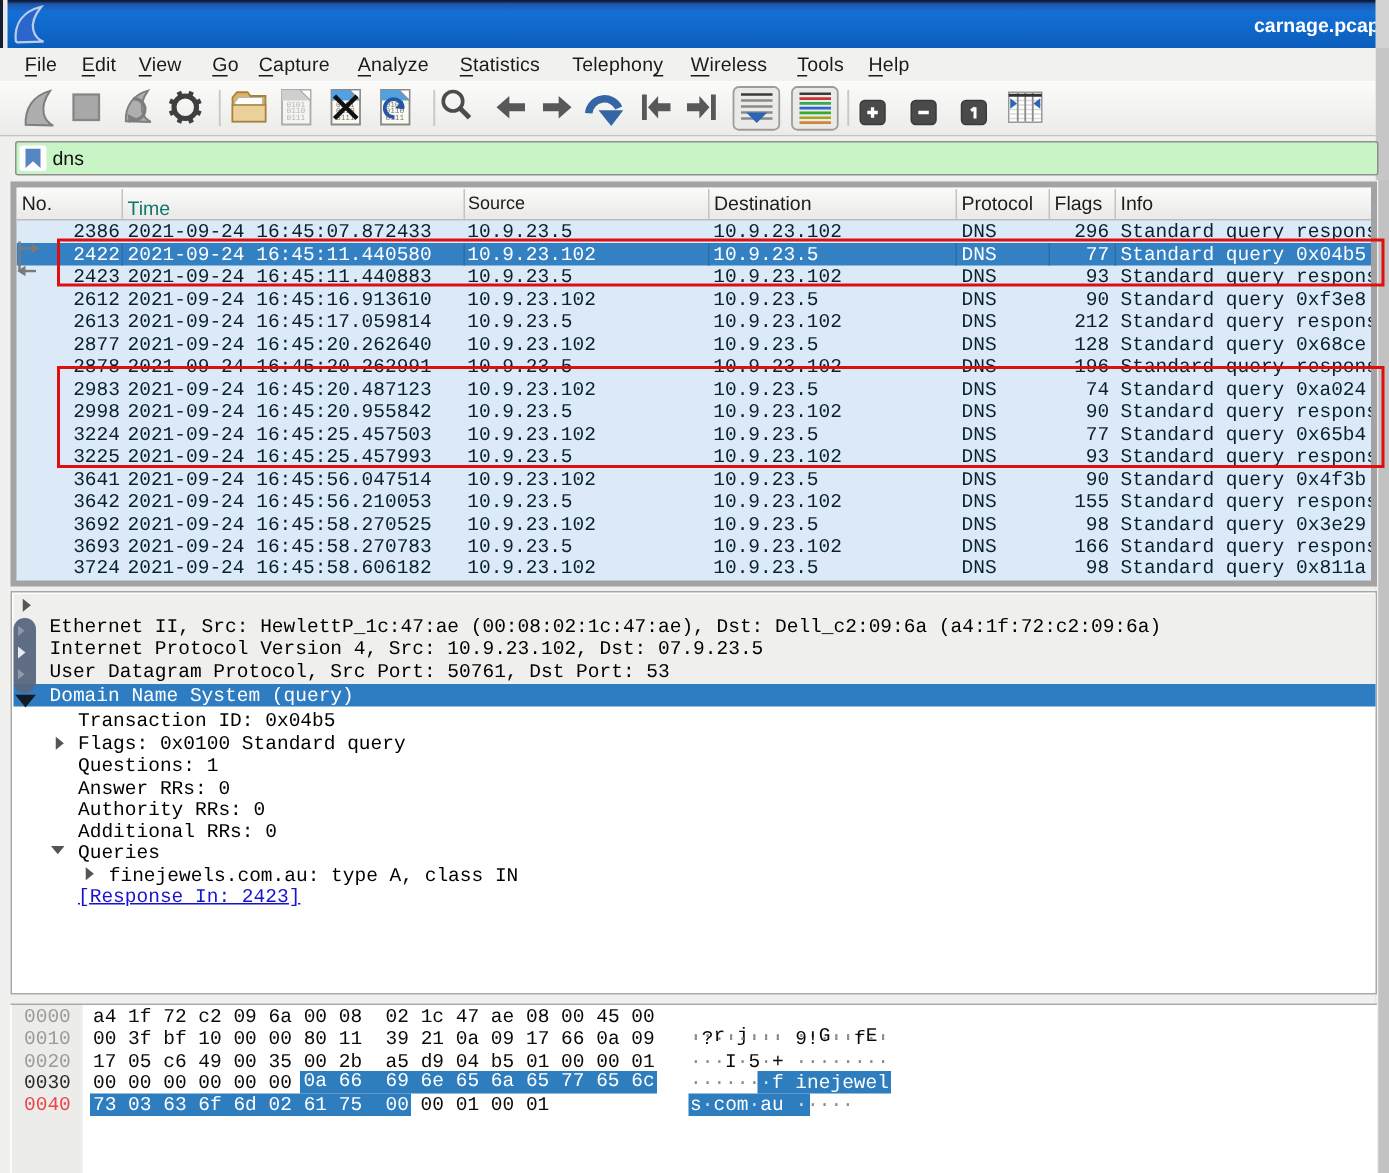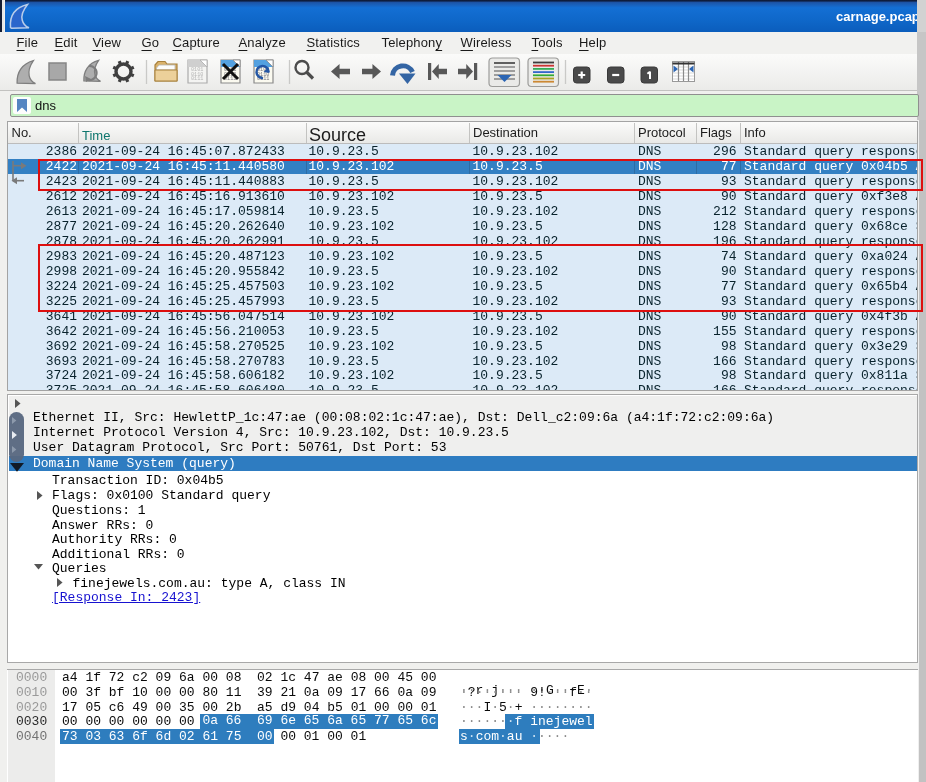--- a/index.html
+++ b/index.html
@@ -133,31 +133,31 @@
   </div>
 
 <div class="abs" style="left:0;top:91px;width:917px;height:30px;background:#f0f0ee"></div>
 <div class="abs" style="left:10px;top:94px;width:909px;height:23px;background:#c9f4c6;border:1px solid #8f8f8f;border-radius:2px;box-sizing:border-box"></div>
 <div class="abs" style="left:13px;top:97px;width:18px;height:17px;background:#fdfdfd;border-radius:2px;"></div>
 <svg class="abs" style="left:16px;top:99px" width="12" height="13" viewBox="0 0 12 13">
     <path d="M1 0 H11 V13 L6 8.5 L1 13 Z" fill="#5585c2"></path>
   </svg>
 <div class="abs" style="left:35px;top:98px;font-size:13px;color:#111">dns</div>
 
-<div class="abs" id="listpane" style="left:7px;top:121px;width:911px;height:270px;border:1px solid #a3a3a3;box-sizing:border-box;background:#dceaf7;overflow:hidden">
+<div class="abs" id="listpane" style="left:7px;top:121px;width:911px;height:270px;border:4px solid #a3a3a3;box-sizing:border-box;background:#dceaf7;overflow:hidden">
     <div style="position:absolute;left:0;top:0;width:911px;height:22px;background:linear-gradient(180deg,#fbfbfa,#e9e9e7);border-bottom:1px solid #bcbcbc;box-sizing:border-box"></div>
 <div style="position:absolute;left:70px;top:1px;width:1px;height:20px;background:#c3c3c1"></div>
 <div style="position:absolute;left:297.5px;top:1px;width:1px;height:20px;background:#c3c3c1"></div>
 <div style="position:absolute;left:461px;top:1px;width:1px;height:20px;background:#c3c3c1"></div>
 <div style="position:absolute;left:625.5px;top:1px;width:1px;height:20px;background:#c3c3c1"></div>
 <div style="position:absolute;left:687.5px;top:1px;width:1px;height:20px;background:#c3c3c1"></div>
 <div style="position:absolute;left:732px;top:1px;width:1px;height:20px;background:#c3c3c1"></div>
 <div style="position:absolute;left:3.5px;top:3px;font-size:13px;color:#1c1c1c">No.</div>
 <div style="position:absolute;left:74px;top:6px;font-size:13px;color:#0f766e">Time</div>
-<div style="position:absolute;left:301px;top:3px;font-size:18px;color:#1c1c1c">Source</div>
+<div style="position:absolute;left:301px;top:3px;font-size:12px;color:#1c1c1c">Source</div>
 <div style="position:absolute;left:465px;top:3px;font-size:13px;color:#1c1c1c">Destination</div>
 <div style="position:absolute;left:630px;top:3px;font-size:13px;color:#1c1c1c">Protocol</div>
 <div style="position:absolute;left:692px;top:3px;font-size:13px;color:#1c1c1c">Flags</div>
 <div style="position:absolute;left:736px;top:3px;font-size:13px;color:#1c1c1c">Info</div>
 <div class="row" style="left:0;top:22.2px;"><span class="cell" style="left:0;width:69px;text-align:right">2386</span><span class="cell" style="left:74px">2021-09-24 16:45:07.872433</span><span class="cell" style="left:300.5px">10.9.23.5</span><span class="cell" style="left:464.5px">10.9.23.102</span><span class="cell" style="left:630px">DNS</span><span class="cell" style="left:660px;width:68.5px;text-align:right">296</span><span class="cell" style="left:736px">Standard query response 0x8d49 A apple.com</span></div>
 <div class="row hl" style="left:0;top:37.15px;background:#3380c3;"><span class="cell" style="left:0;width:69px;text-align:right">2422</span><span class="cell" style="left:74px">2021-09-24 16:45:11.440580</span><span class="cell" style="left:300.5px">10.9.23.102</span><span class="cell" style="left:464.5px">10.9.23.5</span><span class="cell" style="left:630px">DNS</span><span class="cell" style="left:660px;width:68.5px;text-align:right">77</span><span class="cell" style="left:736px">Standard query 0x04b5 A finejewels.com.au</span><span style="position:absolute;left:70px;top:0;width:1px;height:15px;background:#2d6ca5"></span><span style="position:absolute;left:297.5px;top:0;width:1px;height:15px;background:#2d6ca5"></span><span style="position:absolute;left:461px;top:0;width:1px;height:15px;background:#2d6ca5"></span><span style="position:absolute;left:625.5px;top:0;width:1px;height:15px;background:#2d6ca5"></span><span style="position:absolute;left:687.5px;top:0;width:1px;height:15px;background:#2d6ca5"></span><span style="position:absolute;left:732px;top:0;width:1px;height:15px;background:#2d6ca5"></span></div>
 <div class="row" style="left:0;top:52.099999999999994px;"><span class="cell" style="left:0;width:69px;text-align:right">2423</span><span class="cell" style="left:74px">2021-09-24 16:45:11.440883</span><span class="cell" style="left:300.5px">10.9.23.5</span><span class="cell" style="left:464.5px">10.9.23.102</span><span class="cell" style="left:630px">DNS</span><span class="cell" style="left:660px;width:68.5px;text-align:right">93</span><span class="cell" style="left:736px">Standard query response 0x04b5 A finejewels</span></div>
 <div class="row" style="left:0;top:67.05px;"><span class="cell" style="left:0;width:69px;text-align:right">2612</span><span class="cell" style="left:74px">2021-09-24 16:45:16.913610</span><span class="cell" style="left:300.5px">10.9.23.102</span><span class="cell" style="left:464.5px">10.9.23.5</span><span class="cell" style="left:630px">DNS</span><span class="cell" style="left:660px;width:68.5px;text-align:right">90</span><span class="cell" style="left:736px">Standard query 0xf3e8 A www.finejewels.com.au</span></div>
 <div class="row" style="left:0;top:82.0px;"><span class="cell" style="left:0;width:69px;text-align:right">2613</span><span class="cell" style="left:74px">2021-09-24 16:45:17.059814</span><span class="cell" style="left:300.5px">10.9.23.5</span><span class="cell" style="left:464.5px">10.9.23.102</span><span class="cell" style="left:630px">DNS</span><span class="cell" style="left:660px;width:68.5px;text-align:right">212</span><span class="cell" style="left:736px">Standard query response 0xf3e8 A www.finejew</span></div>
 <div class="row" style="left:0;top:96.95px;"><span class="cell" style="left:0;width:69px;text-align:right">2877</span><span class="cell" style="left:74px">2021-09-24 16:45:20.262640</span><span class="cell" style="left:300.5px">10.9.23.102</span><span class="cell" style="left:464.5px">10.9.23.5</span><span class="cell" style="left:630px">DNS</span><span class="cell" style="left:660px;width:68.5px;text-align:right">128</span><span class="cell" style="left:736px">Standard query 0x68ce SRV _ldap._tcp.dc._msd</span></div>
@@ -171,21 +171,21 @@
 <div class="row" style="left:0;top:216.54999999999998px;"><span class="cell" style="left:0;width:69px;text-align:right">3692</span><span class="cell" style="left:74px">2021-09-24 16:45:58.270525</span><span class="cell" style="left:300.5px">10.9.23.102</span><span class="cell" style="left:464.5px">10.9.23.5</span><span class="cell" style="left:630px">DNS</span><span class="cell" style="left:660px;width:68.5px;text-align:right">98</span><span class="cell" style="left:736px">Standard query 0x3e29 SRV _ldap._tcp.Default</span></div>
 <div class="row" style="left:0;top:231.49999999999997px;"><span class="cell" style="left:0;width:69px;text-align:right">3693</span><span class="cell" style="left:74px">2021-09-24 16:45:58.270783</span><span class="cell" style="left:300.5px">10.9.23.5</span><span class="cell" style="left:464.5px">10.9.23.102</span><span class="cell" style="left:630px">DNS</span><span class="cell" style="left:660px;width:68.5px;text-align:right">166</span><span class="cell" style="left:736px">Standard query response 0x3e29 SRV _ldap._tc</span></div>
 <div class="row" style="left:0;top:246.45px;"><span class="cell" style="left:0;width:69px;text-align:right">3724</span><span class="cell" style="left:74px">2021-09-24 16:45:58.606182</span><span class="cell" style="left:300.5px">10.9.23.102</span><span class="cell" style="left:464.5px">10.9.23.5</span><span class="cell" style="left:630px">DNS</span><span class="cell" style="left:660px;width:68.5px;text-align:right">98</span><span class="cell" style="left:736px">Standard query 0x811a SRV _kerberos._tcp.Def</span></div>
 <div class="row" style="left:0;top:261.4px;"><span class="cell" style="left:0;width:69px;text-align:right">3725</span><span class="cell" style="left:74px">2021-09-24 16:45:58.606480</span><span class="cell" style="left:300.5px">10.9.23.5</span><span class="cell" style="left:464.5px">10.9.23.102</span><span class="cell" style="left:630px">DNS</span><span class="cell" style="left:660px;width:68.5px;text-align:right">166</span><span class="cell" style="left:736px">Standard query response 0x811a SRV _kerbero</span></div>
   </div>
 
 <div class="abs" id="detpane" style="left:7px;top:394px;width:911px;height:269px;border:1px solid #a8a8a8;box-sizing:border-box;background:#ffffff;overflow:hidden">
     <div style="position:absolute;left:1px;top:1px;width:909px;height:60px;background:#efefee"></div>
 <div style="position:absolute;left:1px;top:61px;width:909px;height:14.8px;background:#2e7cc1"></div>
 <div class="drow" style="left:25px;top:14.899999999999977px;color:#000;">Ethernet II, Src: HewlettP_1c:47:ae (00:08:02:1c:47:ae), Dst: Dell_c2:09:6a (a4:1f:72:c2:09:6a)</div>
-<div class="drow" style="left:25px;top:29.899999999999977px;color:#000;">Internet Protocol Version 4, Src: 10.9.23.102, Dst: 10.9.23.5</div>
+<div class="drow" style="left:25px;top:29.899999999999977px;color:#000;">Internet Protocol Version 4, Src: 10.9.23.102, Dst: 07.9.23.5</div>
 <div class="drow" style="left:25px;top:44.89999999999998px;color:#000;">User Datagram Protocol, Src Port: 50761, Dst Port: 53</div>
 <div class="drow" style="left:25px;top:61.0px;color:#fff;">Domain Name System (query)</div>
 <div class="drow" style="left:44px;top:78.19999999999999px;color:#000;">Transaction ID: 0x04b5</div>
 <div class="drow" style="left:44px;top:93.39999999999998px;color:#000;">Flags: 0x0100 Standard query</div>
 <div class="drow" style="left:44px;top:107.69999999999999px;color:#000;">Questions: 1</div>
 <div class="drow" style="left:44px;top:123.29999999999995px;color:#000;">Answer RRs: 0</div>
 <div class="drow" style="left:44px;top:137.29999999999995px;color:#000;">Authority RRs: 0</div>
 <div class="drow" style="left:44px;top:151.60000000000002px;color:#000;">Additional RRs: 0</div>
 <div class="drow" style="left:44px;top:165.89999999999998px;color:#000;">Queries</div>
 <div class="drow" style="left:64.5px;top:180.60000000000002px;color:#000;">finejewels.com.au: type A, class IN</div>
@@ -220,21 +220,21 @@
 <div class="abs" style="left:7px;top:669px;width:911px;height:113px;border-top:1px solid #a8a8a8;background:#ffffff;overflow:hidden" id="hexpane">
     <div style="position:absolute;left:1px;top:0;width:47px;height:113px;background:#ececeb"></div>
 <div style="position:absolute;left:193.4px;top:44.39999999999998px;width:237.79999999999998px;height:14.7px;background:#2e7dbe;top:44.39999999999998px"></div>
 <div style="position:absolute;left:498.3px;top:44.39999999999998px;width:88.80000000000001px;height:14.7px;background:#2e7dbe"></div>
 <div style="position:absolute;left:53px;top:59.10000000000002px;width:213.5px;height:14.7px;background:#2e7dbe"></div>
 <div style="position:absolute;left:451.5px;top:59.10000000000002px;width:81.0px;height:14.7px;background:#2e7dbe"></div>
 <div class="mono abs" style="left:9px;top:0.2999999999999545px;color:#9a9a9a">0000</div>
 <div class="mono abs" style="left:9px;top:15.0px;color:#9a9a9a">0010</div>
 <div class="mono abs" style="left:9px;top:29.700000000000045px;color:#9a9a9a">0020</div>
 <div class="mono abs" style="left:9px;top:44.39999999999998px;color:#2b2b2b">0030</div>
-<div class="mono abs" style="left:9px;top:59.10000000000002px;color:#737373">0040</div>
+<div class="mono abs" style="left:9px;top:59.10000000000002px;color:#ef4444">0040</div>
 <div class="mono abs" style="left:55px;top:0.2999999999999545px;color:#0a0a0a">a4 1f 72 c2 09 6a 00 08  02 1c 47 ae 08 00 45 00</div>
 <div class="mono abs" style="left:453px;top:13px;color:#0a0a0a"><span class="dots">··</span>r<span class="dots">·</span>j<span class="dots">···</span> <span class="dots">··</span>G<span class="dots">···</span>E<span class="dots">·</span></div>
 <div class="mono abs" style="left:55px;top:15.0px;color:#0a0a0a">00 3f bf 10 00 00 80 11  39 21 0a 09 17 66 0a 09</div>
 <div class="mono abs" style="left:453px;top:15.0px;color:#0a0a0a"><span class="dots">·</span>?<span class="dots">······</span> 9!<span class="dots">···</span>f<span class="dots">··</span></div>
 <div class="mono abs" style="left:55px;top:29.700000000000045px;color:#0a0a0a">17 05 c6 49 00 35 00 2b  a5 d9 04 b5 01 00 00 01</div>
 <div class="mono abs" style="left:453px;top:29.700000000000045px;color:#0a0a0a"><span class="dots">···</span>I<span class="dots">·</span>5<span class="dots">·</span>+ <span class="dots">········</span></div>
 <div class="mono abs" style="left:55px;top:44.39999999999998px;color:#0a0a0a">00 00 00 00 00 00</div>
 <div class="mono abs" style="left:195.4px;top:43px;color:#fff">0a 66  69 6e 65 6a 65 77 65 6c</div>
 <div class="mono abs" style="left:453px;top:44.39999999999998px;color:#0a0a0a"><span class="dots">······</span></div>
 <div class="mono abs" style="left:499.8px;top:44.39999999999998px;color:#fff"><span class="hdots">·</span>f inejewel</div>

